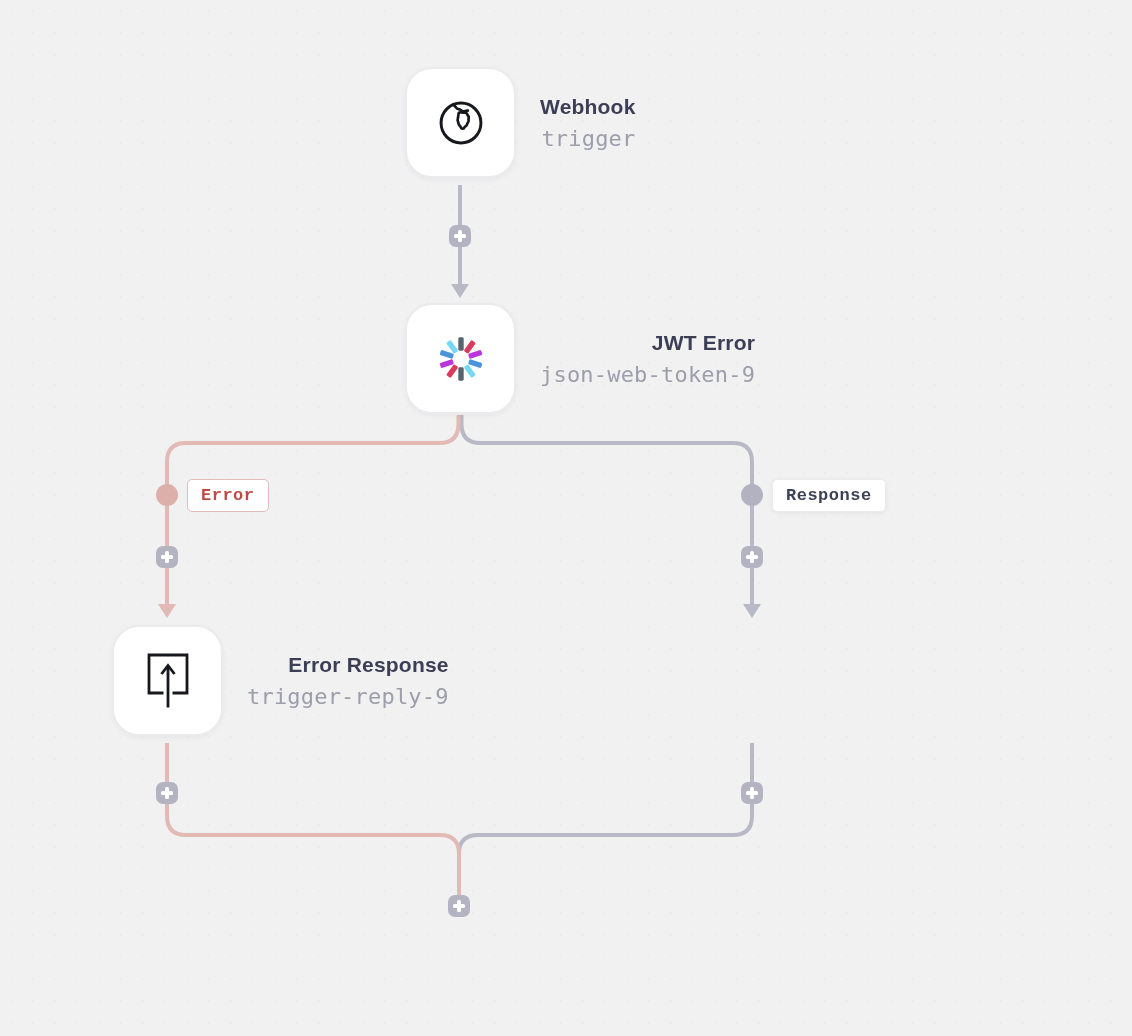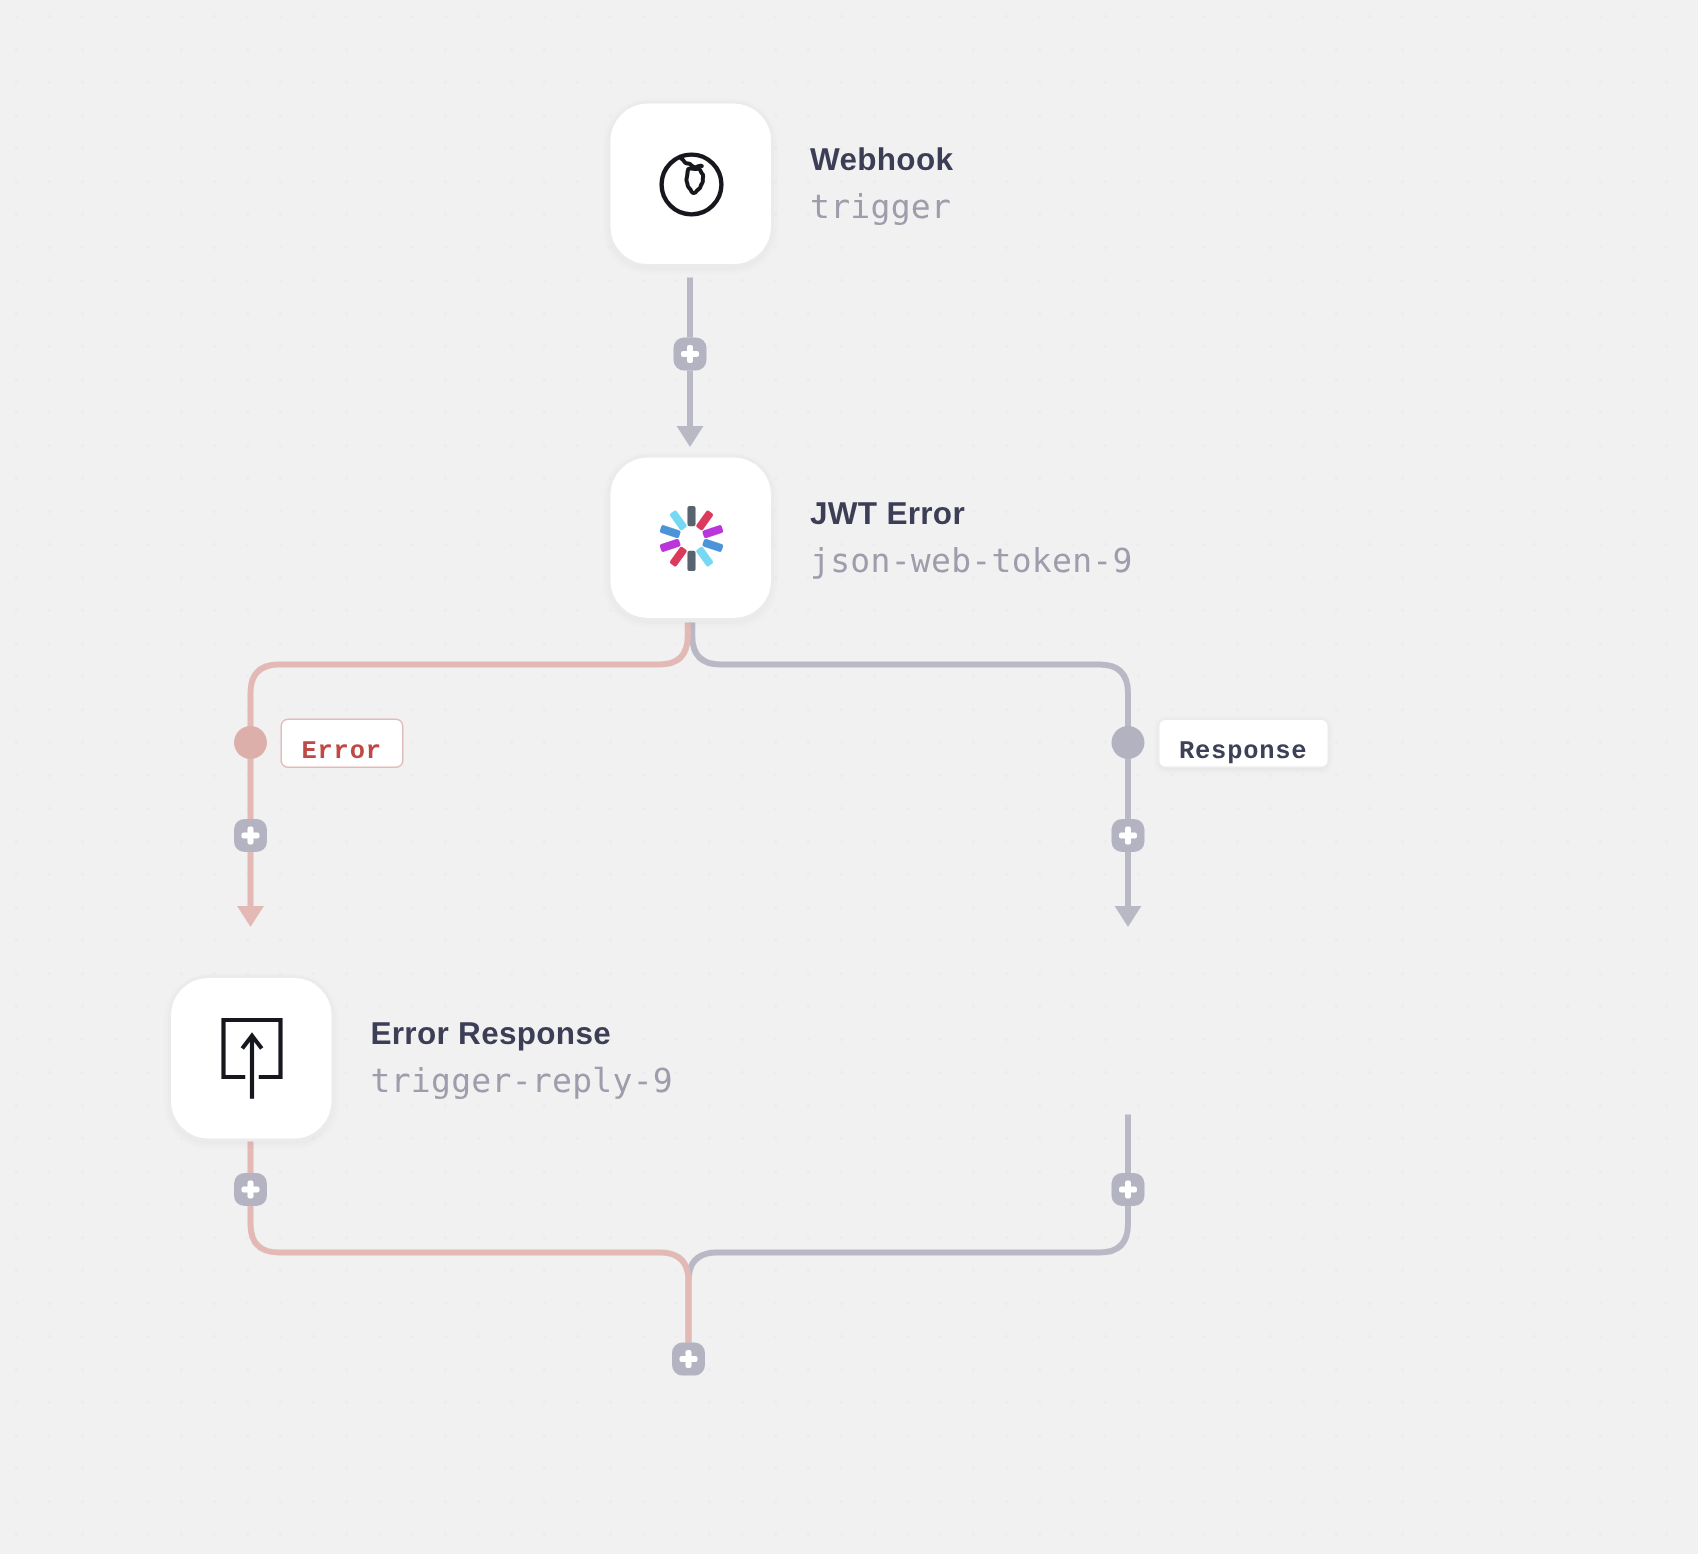--- a/index.html
+++ b/index.html
@@ -42,21 +42,21 @@
   .node{position:absolute;display:flex;align-items:center;}
   .node-box{
     width:111px;height:111px;
     background:#ffffff;
     border:2px solid var(--node-border);
     border-radius:27px;
     display:flex;align-items:center;justify-content:center;
     box-shadow:0 2px 5px rgba(50,50,70,0.05);
     cursor:pointer;
   }
-  .node-labels{margin-left:24px;}
+  .node-labels{margin-left:24px;text-align:right;}
   .node-title{
     font-size:21px;font-weight:700;line-height:1.2;
     color:var(--title-text);letter-spacing:.2px;
     white-space:nowrap;
   }
   .node-subtitle{
     margin-top:6px;
     font-family:"DejaVu Sans Mono","Liberation Mono",monospace;
     font-size:22px;color:var(--subtitle-text);
     letter-spacing:.2px;white-space:nowrap;
@@ -71,21 +71,21 @@
   }
   .plus-glyph{position:relative;width:12px;height:12px;display:block;}
   .plus-glyph::before,.plus-glyph::after{
     content:"";position:absolute;background:var(--plus-glyph);border-radius:1.5px;
   }
   .plus-glyph::before{left:0;top:4.25px;width:12px;height:3.5px;}
   .plus-glyph::after{left:4.25px;top:0;width:3.5px;height:12px;}
 
   .chip{
     position:absolute;height:33px;
-    display:flex;align-items:flex-end;
+    display:flex;align-items:center;
     background:#ffffff;border-radius:5px;
     padding:0 13px;
     font-family:"Liberation Mono","DejaVu Sans Mono",monospace;
     font-weight:700;font-size:17px;letter-spacing:.5px;
     white-space:nowrap;cursor:default;
   }
   .chip-error{border:1.5px solid var(--error-border);color:var(--error-text);}
   .chip-default{
     border:1px solid #ebebee;color:var(--default-text);
     box-shadow:0 1px 4px rgba(60,60,80,0.08);
@@ -158,21 +158,21 @@
   </div>
 
   <div class="chip chip-error" style="left:187px;top:479px">
     <span>Error</span>
   </div>
 
   <div class="chip chip-default" style="left:772px;top:479px">
     <span>Response</span>
   </div>
 
-  <div class="node" style="left:112px;top:650px">
+  <div class="node" style="left:112px;top:625px">
     <div class="node-box">
       <svg width="56" height="56" viewBox="0 0 56 56">
         <path d="M23.5 40 H9 V2 H47 V40 H32.5" fill="none" stroke="var(--icon-stroke)" stroke-width="2.8"></path>
         <path d="M28 54.5 V13.5" fill="none" stroke="var(--icon-stroke)" stroke-width="2.8"></path>
         <path d="M21.5 21 L28 12.5 L34.5 21" fill="none" stroke="var(--icon-stroke)" stroke-width="2.8"></path>
       </svg>
     </div>
     <div class="node-labels">
       <div class="node-title">Error Response</div>
       <div class="node-subtitle">trigger-reply-9</div>

